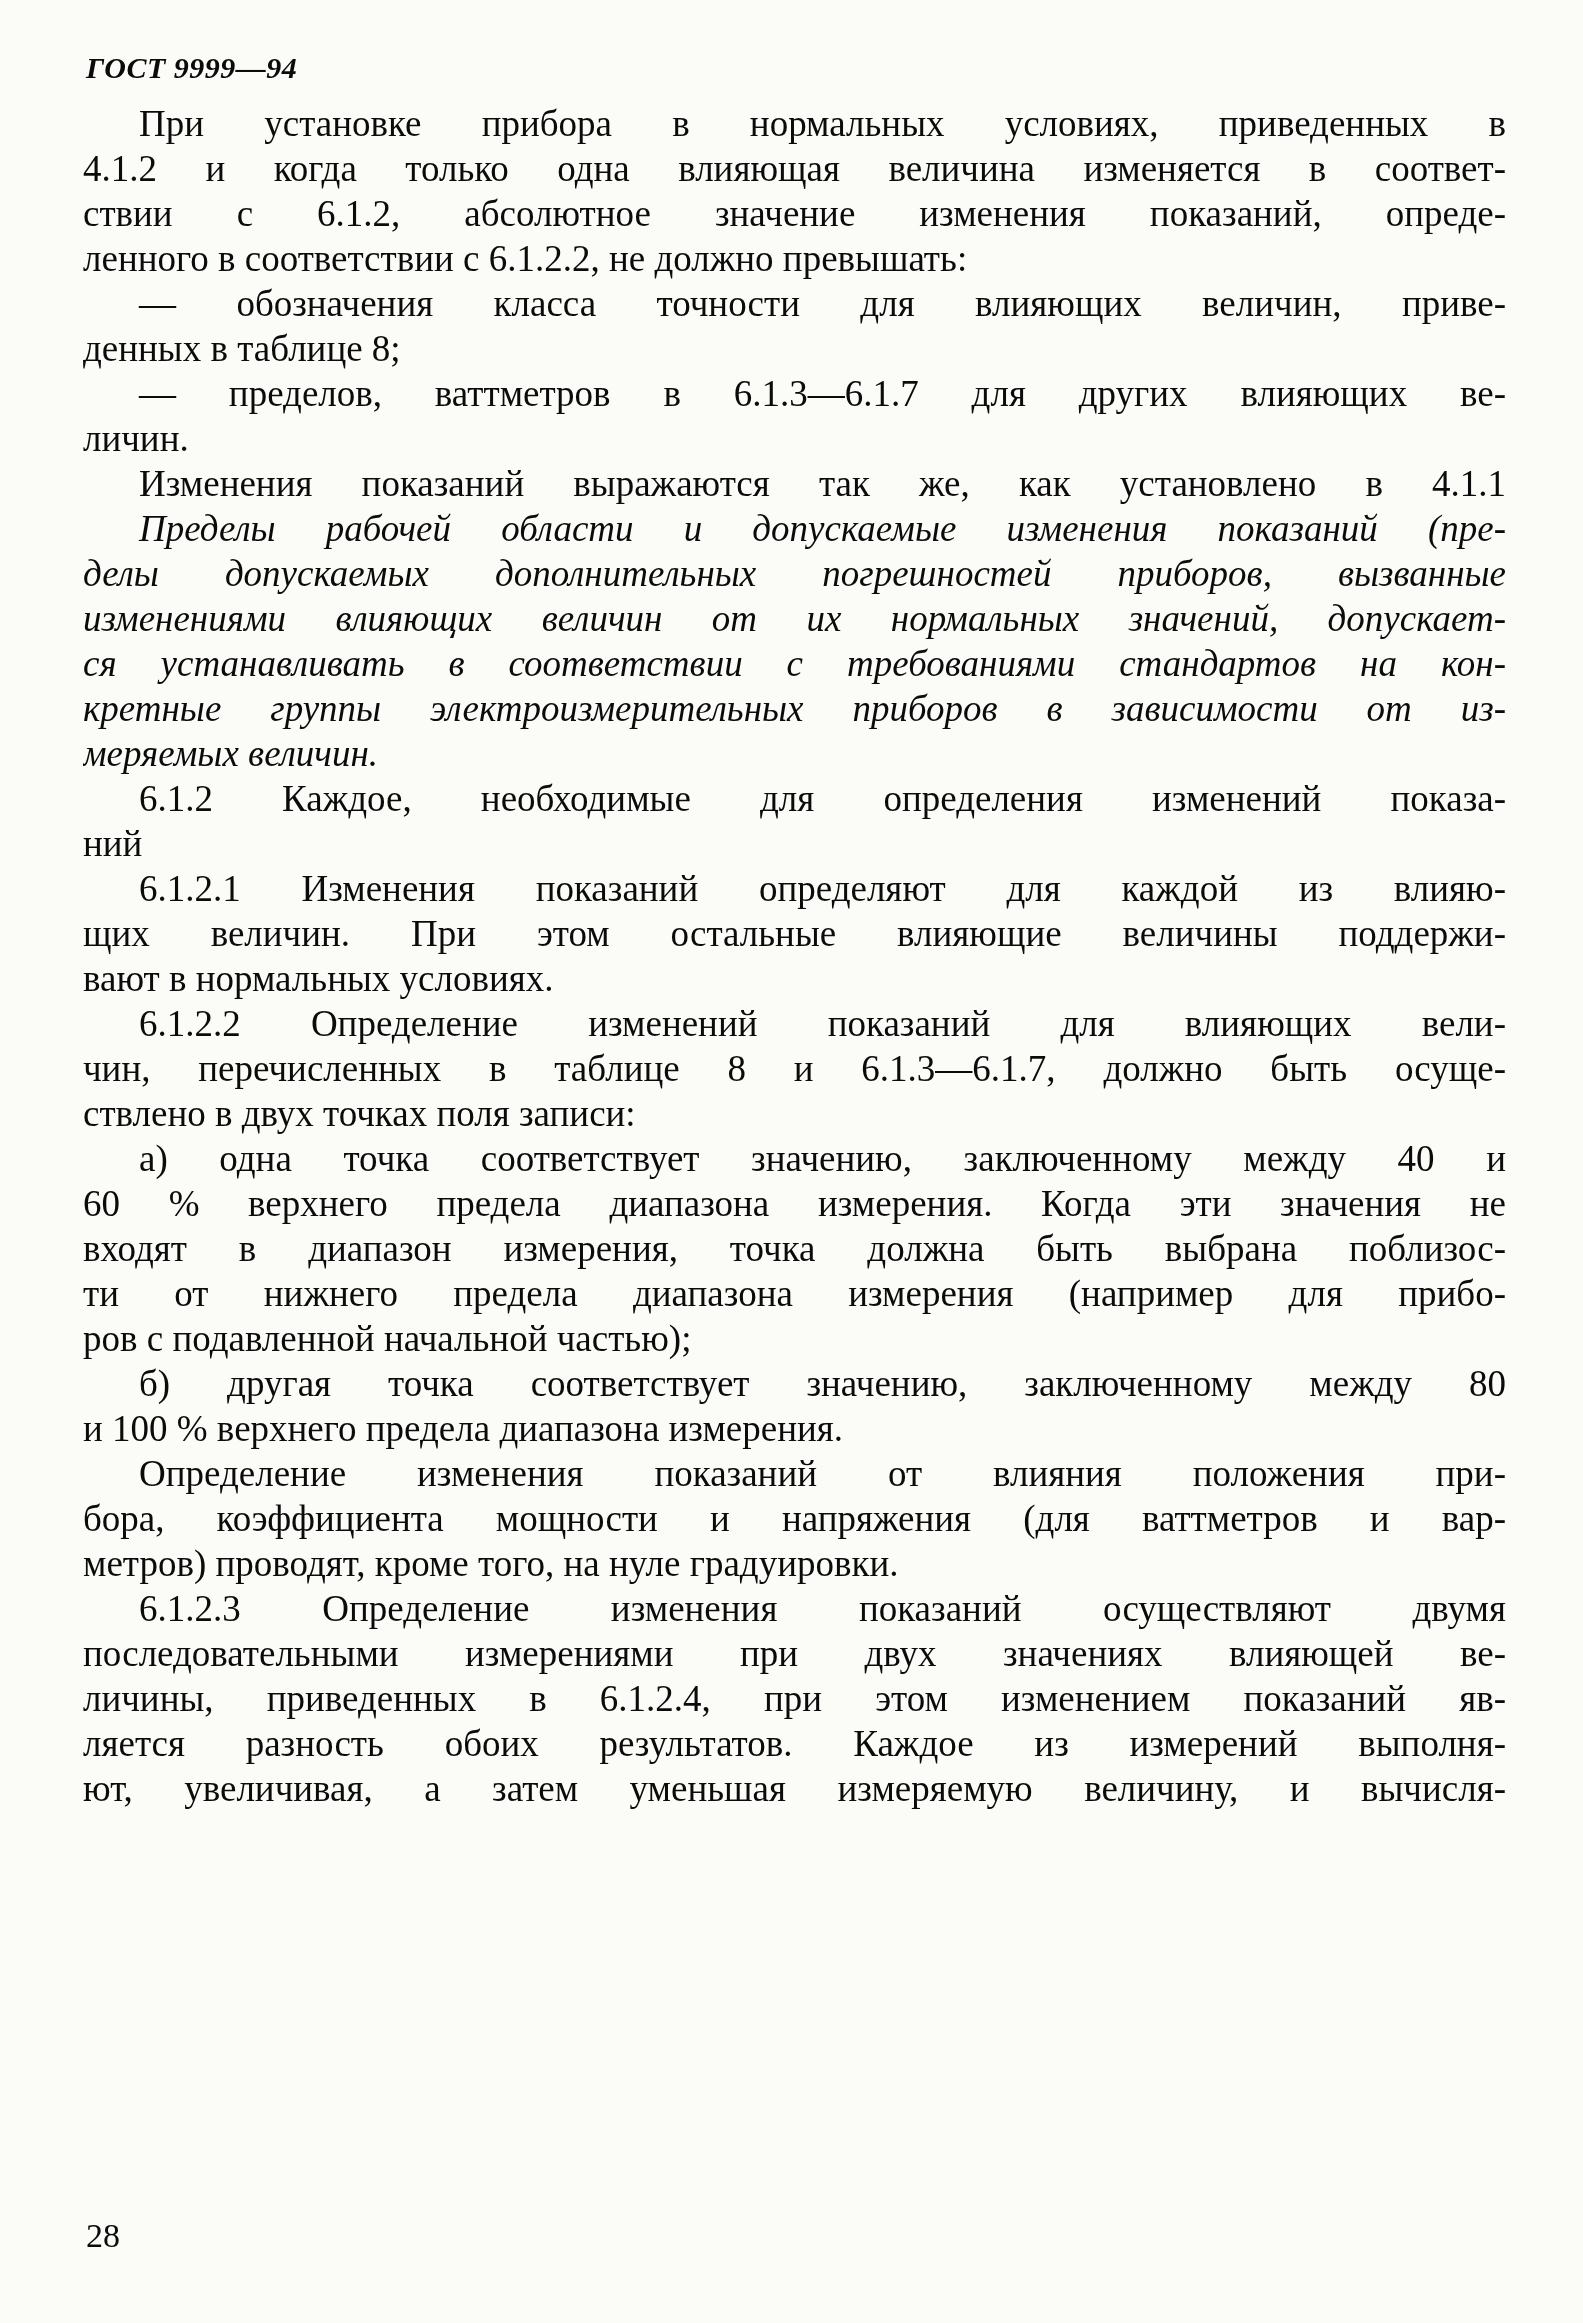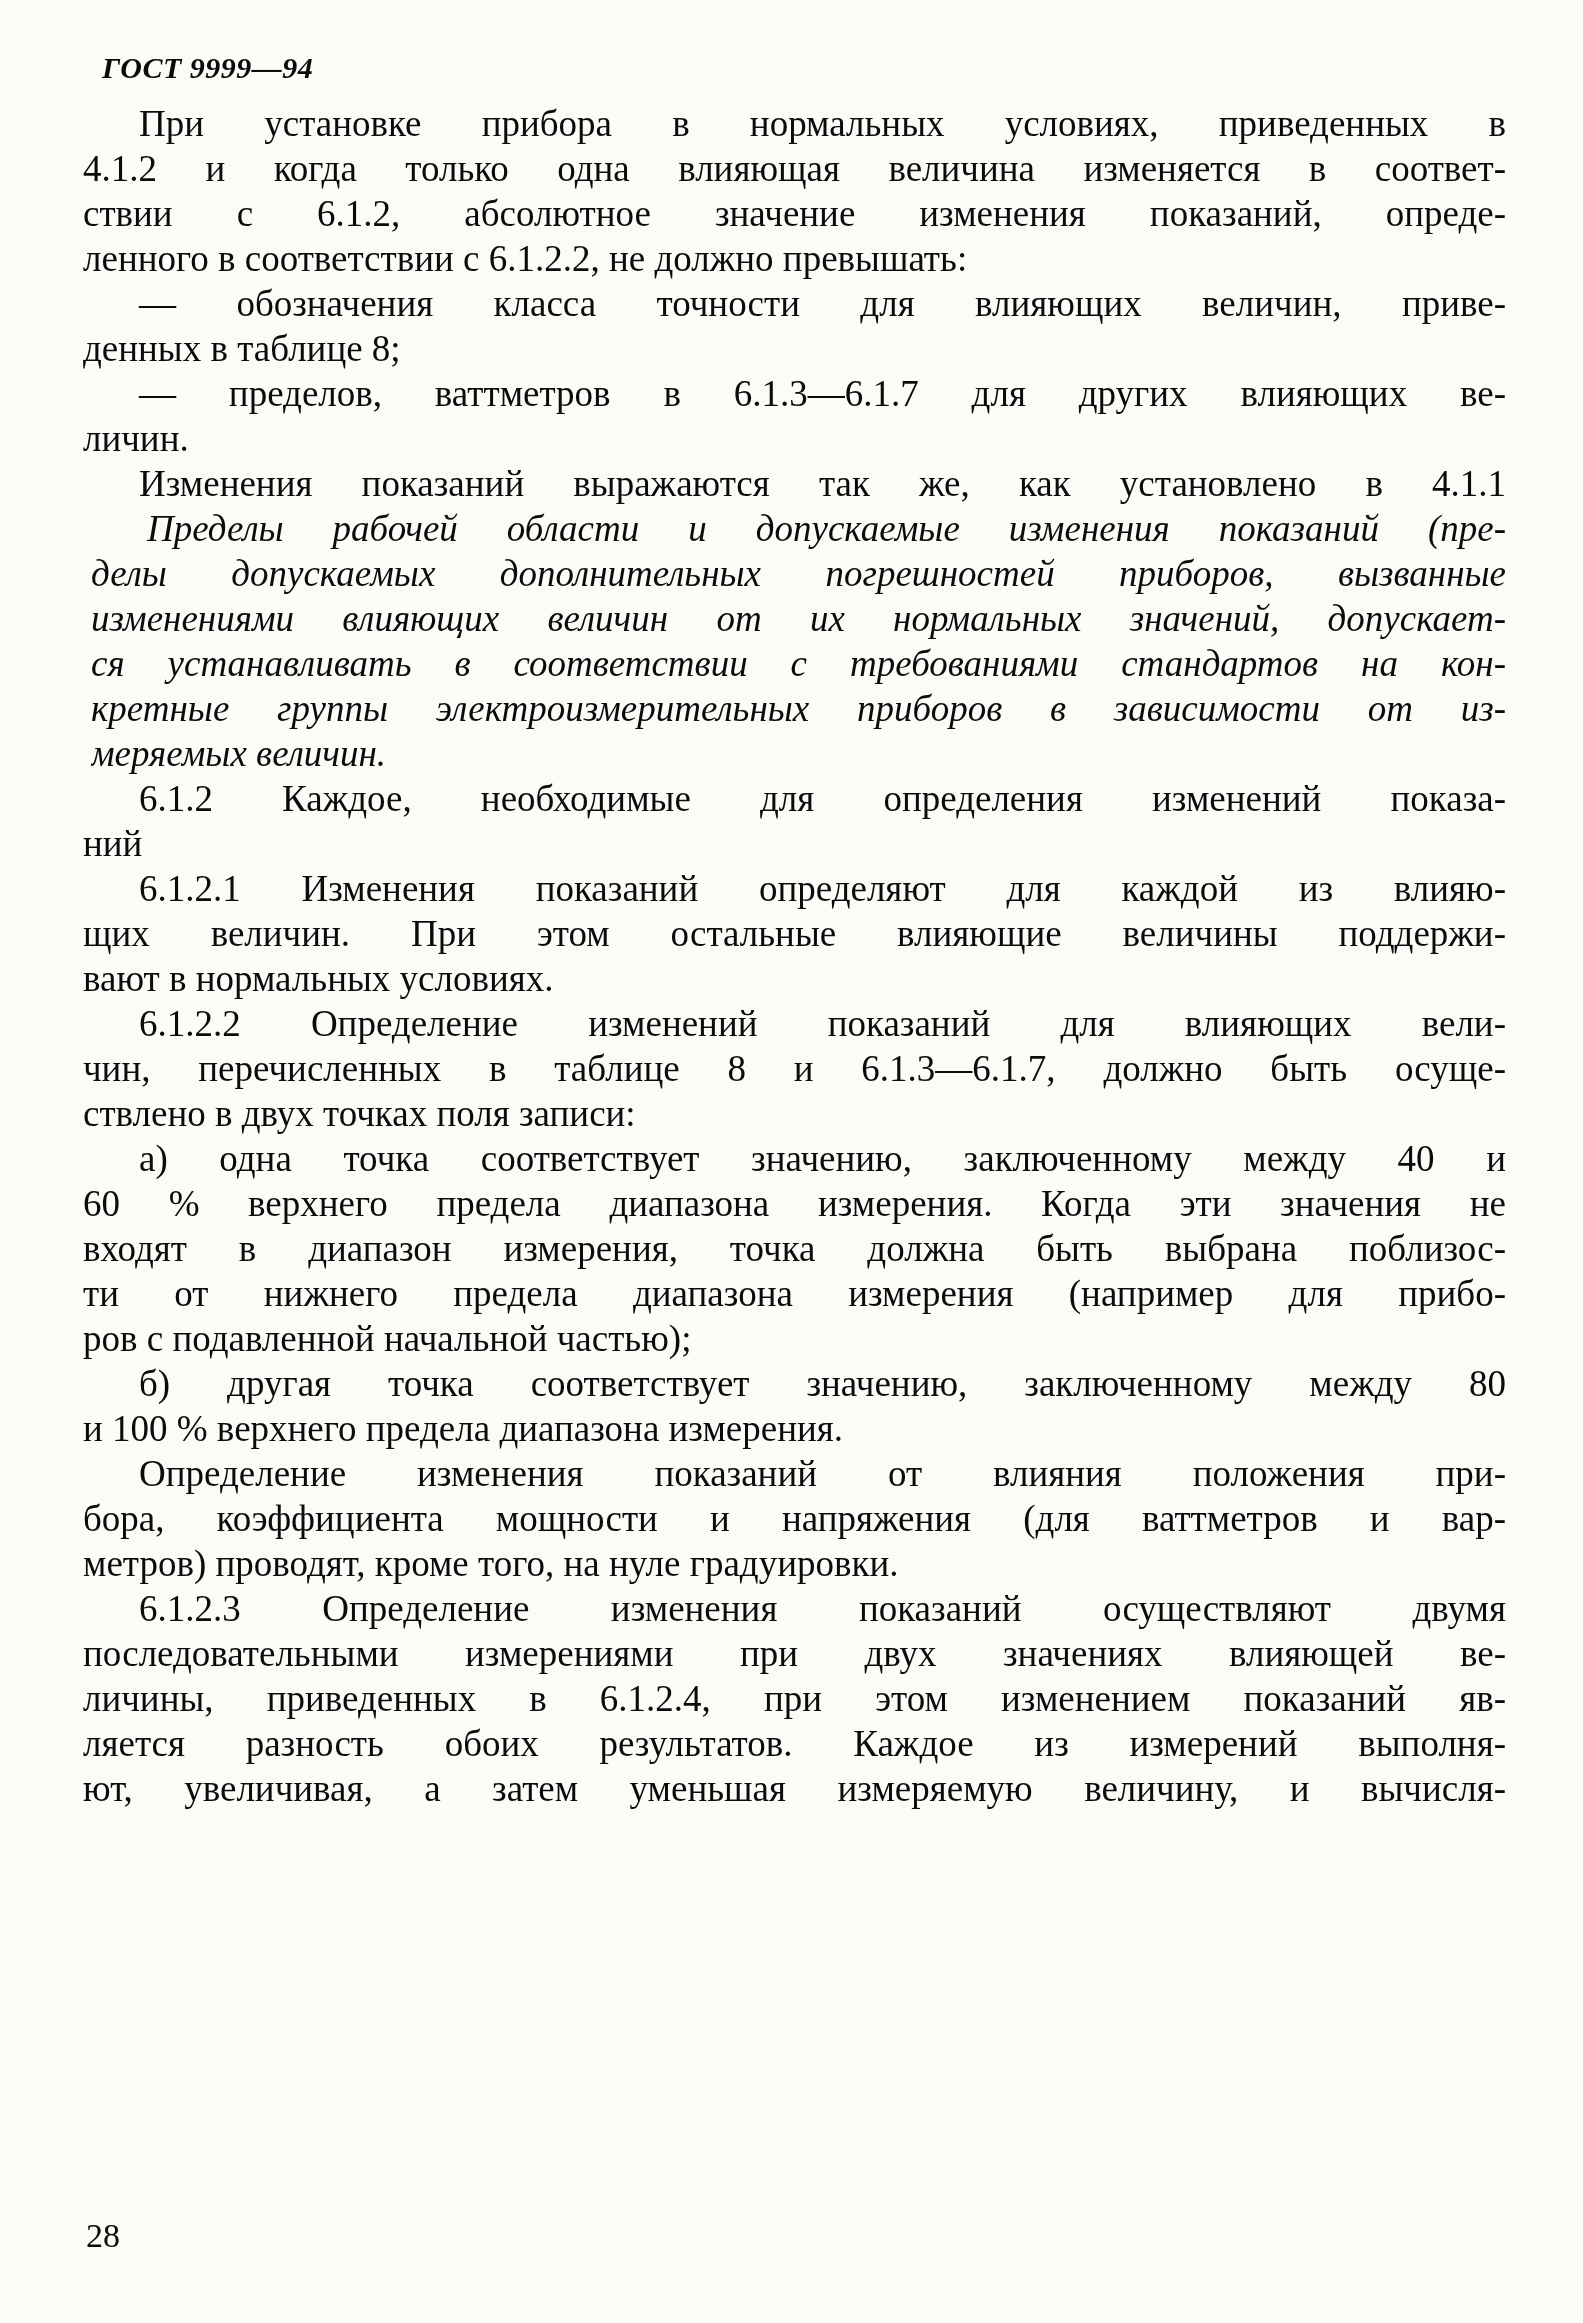--- a/index.html
+++ b/index.html
@@ -14,39 +14,38 @@
     overflow: hidden;
   }
   .doc-header {
     position: absolute;
     left: 86px;
     top: 51px;
     font-size: 30px;
     font-weight: bold;
     font-style: italic;
     letter-spacing: 0.5px;
-    margin-left: 16px;
   }
   .text-body {
     position: absolute;
     left: 83px;
     top: 101px;
     width: 1423px;
   }
   .ln {
     font-size: 37px;
     line-height: 45px;
     height: 45px;
     white-space: normal;
     text-align: justify;
     text-align-last: justify;
     overflow: hidden;
   }
   .ln.ind { text-indent: 56px; }
-  .ln.it  { font-style: italic; margin-left: 8px; }
+  .ln.it  { font-style: italic; }
   .ln.end { text-align: center; text-align-last: left; }
   .page-number {
     position: absolute;
     left: 86px;
     top: 2217px;
     font-size: 34px;
     text-align: center;
   }
 </style>
 </head>

